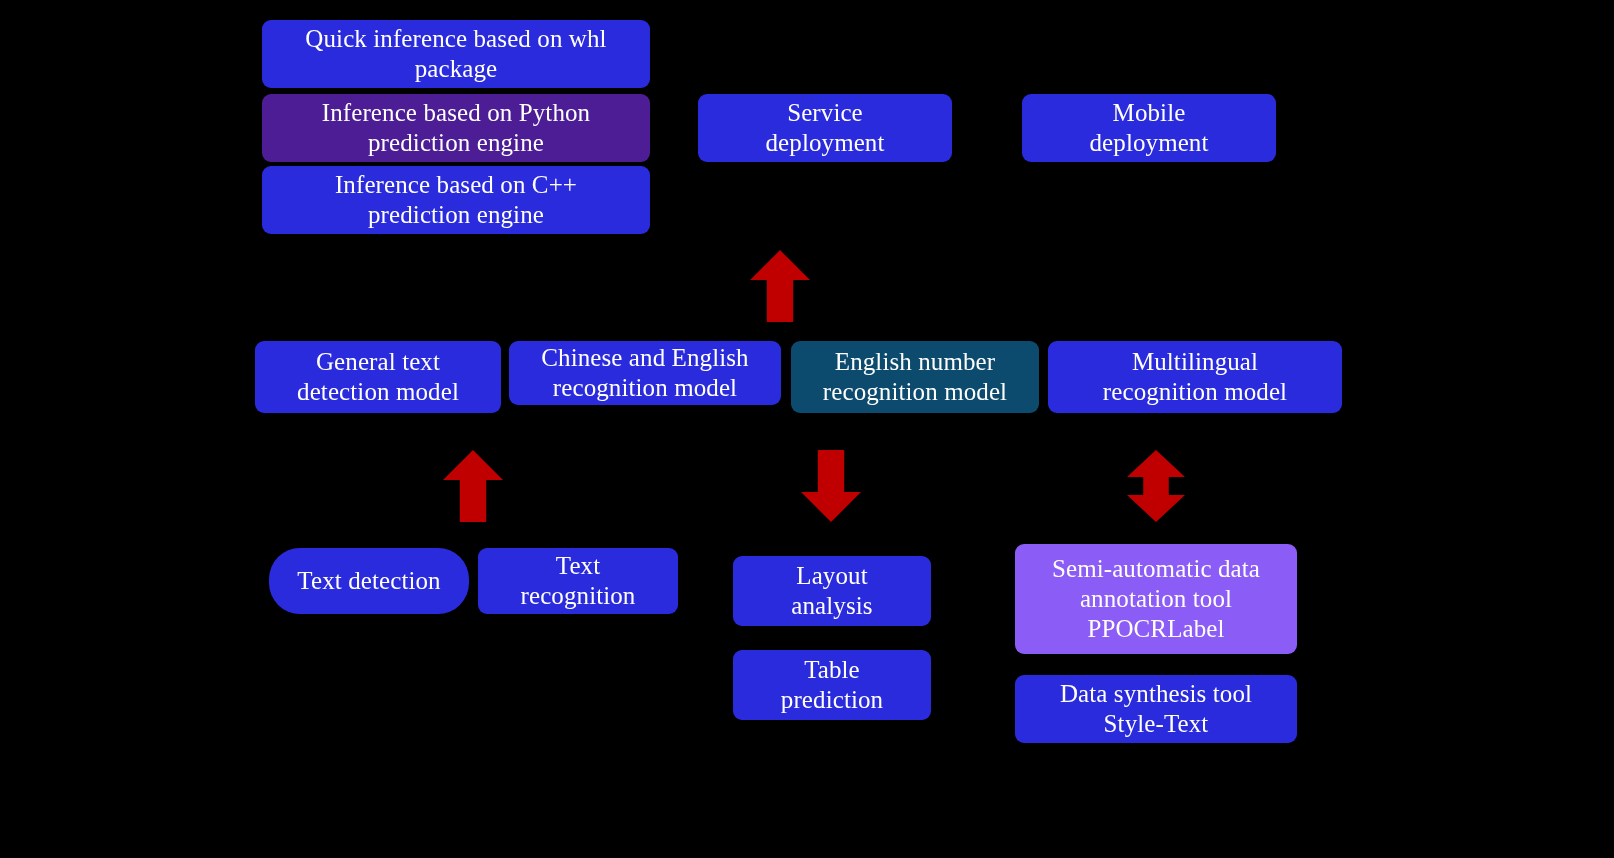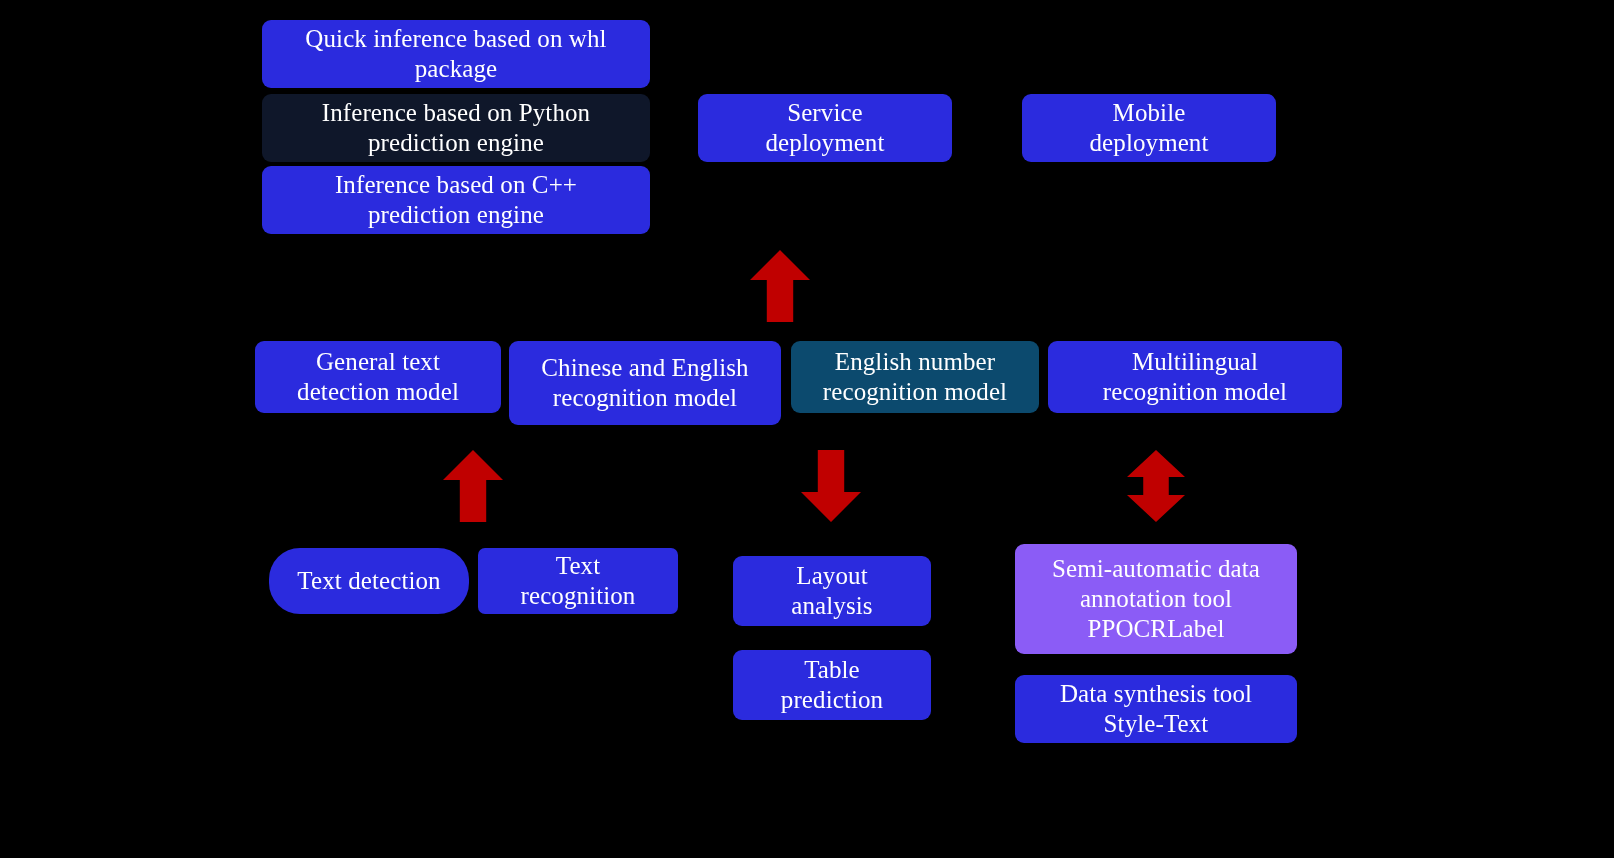--- a/index.html
+++ b/index.html
@@ -35,38 +35,38 @@
     position: absolute;
   }
   .arrow svg { display: block; }
 </style>
 </head>
 <body>
 
 <div id="canvas">
     <div class="node" style="left: 262px; top: 20px; width: 388px; height: 68px; background: rgb(43, 43, 222); color: rgb(255, 255, 255);">Quick inference based on whl
 package</div>
-    <div class="node" style="left: 262px; top: 94px; width: 388px; height: 68px; background: #0f172a; color: rgb(255, 255, 255);">Inference based on Python
+    <div class="node" style="left: 262px; top: 94px; width: 388px; height: 68px; background: #4c1d95; color: rgb(255, 255, 255);">Inference based on Python
 prediction engine</div>
     <div class="node" style="left: 262px; top: 166px; width: 388px; height: 68px; background: rgb(43, 43, 222); color: rgb(255, 255, 255);">Inference based on C++
 prediction engine</div>
     <div class="node" style="left: 698px; top: 94px; width: 254px; height: 68px; background: rgb(43, 43, 222); color: rgb(255, 255, 255);">Service
 deployment</div>
     <div class="node" style="left: 1022px; top: 94px; width: 254px; height: 68px; background: rgb(43, 43, 222); color: rgb(255, 255, 255);">Mobile
 deployment</div>
     <div class="node" style="left: 255px; top: 341px; width: 246px; height: 72px; background: rgb(43, 43, 222); color: rgb(255, 255, 255);">General text
 detection model</div>
-    <div class="node" style="left: 509px; top: 341px; width: 272px; height: 84px; background: rgb(43, 43, 222); color: rgb(255, 255, 255);">Chinese and English
+    <div class="node" style="left: 509px; top: 341px; width: 272px; height: 64px; background: rgb(43, 43, 222); color: rgb(255, 255, 255);">Chinese and English
 recognition model</div>
     <div class="node" style="left: 791px; top: 341px; width: 248px; height: 72px; background: #0c4a6e; color: rgb(255, 255, 255);">English number
 recognition model</div>
     <div class="node" style="left: 1048px; top: 341px; width: 294px; height: 72px; background: rgb(43, 43, 222); color: rgb(255, 255, 255);">Multilingual
 recognition model</div>
     <div class="node" style="left: 269px; top: 548px; width: 200px; height: 66px; background: rgb(43, 43, 222); color: rgb(255, 255, 255); border-radius: 31px;">Text detection</div>
-    <div class="node" style="left: 478px; top: 548px; width: 200px; height: 66px; background: rgb(43, 43, 222); color: rgb(255, 255, 255); border-radius: 7px;">Text
+    <div class="node" style="left: 478px; top: 548px; width: 200px; height: 66px; background: rgb(43, 43, 222); color: rgb(255, 255, 255);">Text
 recognition</div>
     <div class="node" style="left: 733px; top: 556px; width: 198px; height: 70px; background: rgb(43, 43, 222); color: rgb(255, 255, 255);">Layout
 analysis</div>
     <div class="node" style="left: 733px; top: 650px; width: 198px; height: 70px; background: rgb(43, 43, 222); color: rgb(255, 255, 255);">Table
 prediction</div>
     <div class="node" style="left: 1015px; top: 544px; width: 282px; height: 110px; background: #8b5cf6; color: rgb(255, 255, 255);">Semi-automatic data
 annotation tool
 PPOCRLabel</div>
     <div class="node" style="left: 1015px; top: 675px; width: 282px; height: 68px; background: rgb(43, 43, 222); color: rgb(255, 255, 255);">Data synthesis tool
 Style-Text</div>

